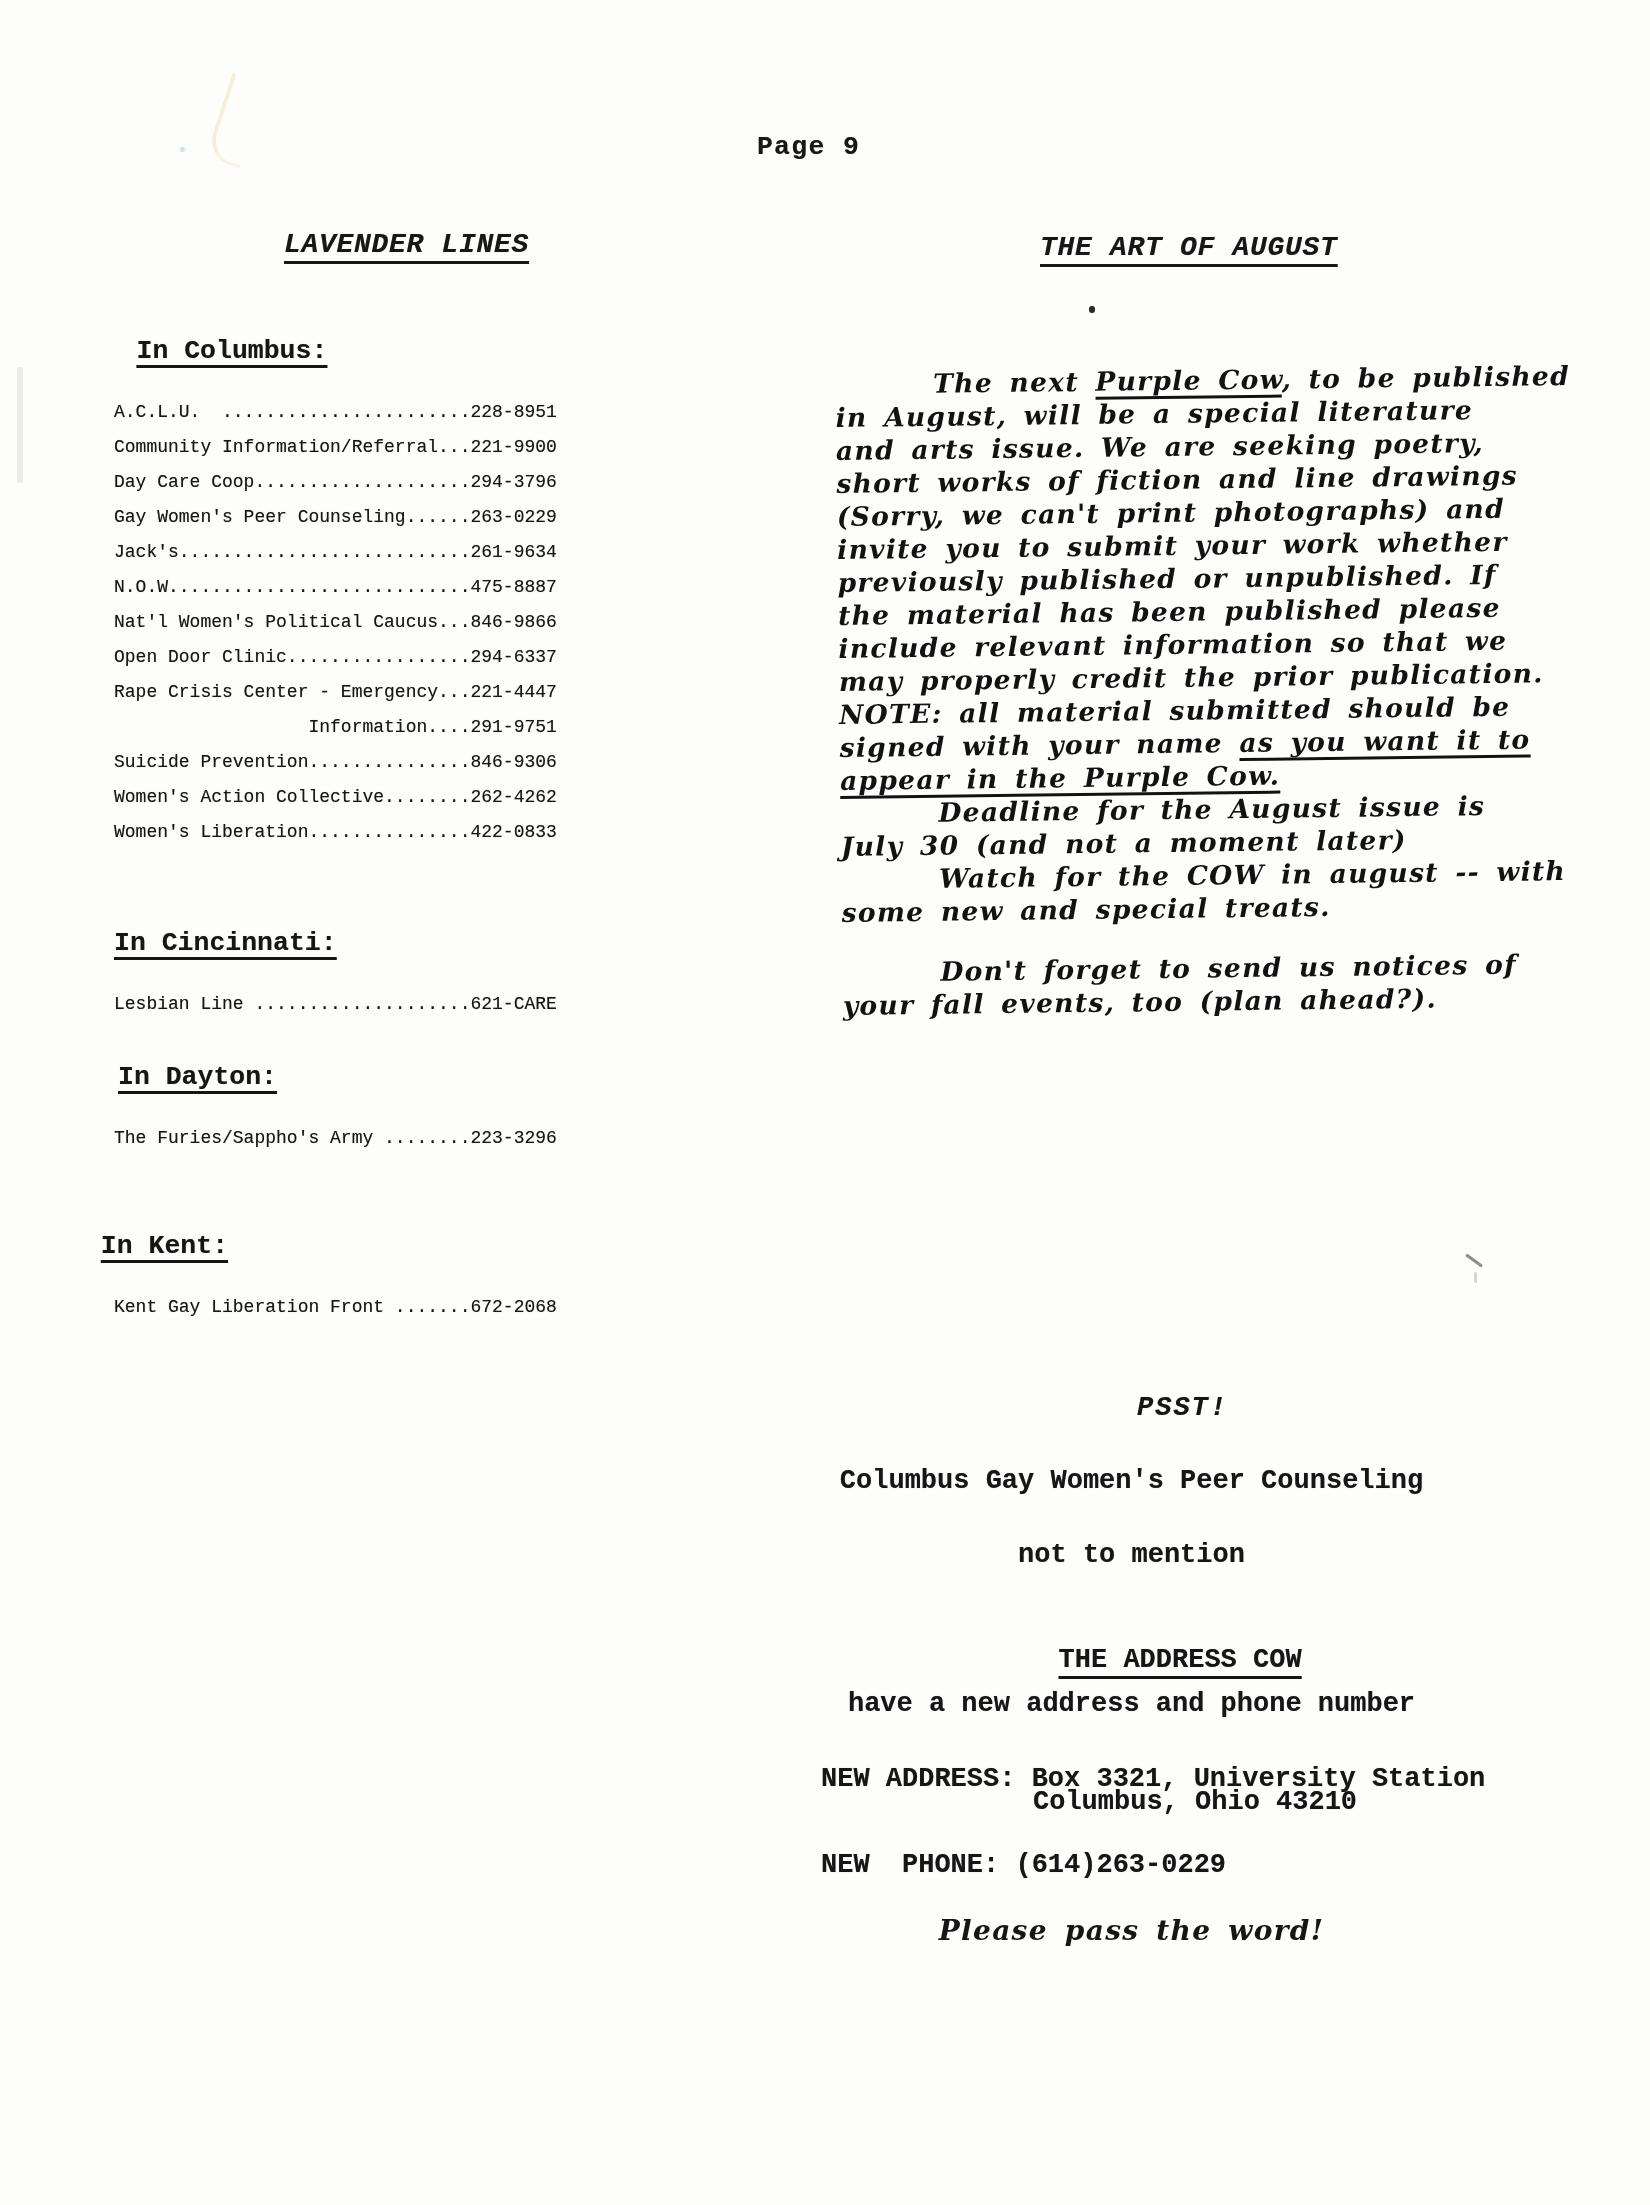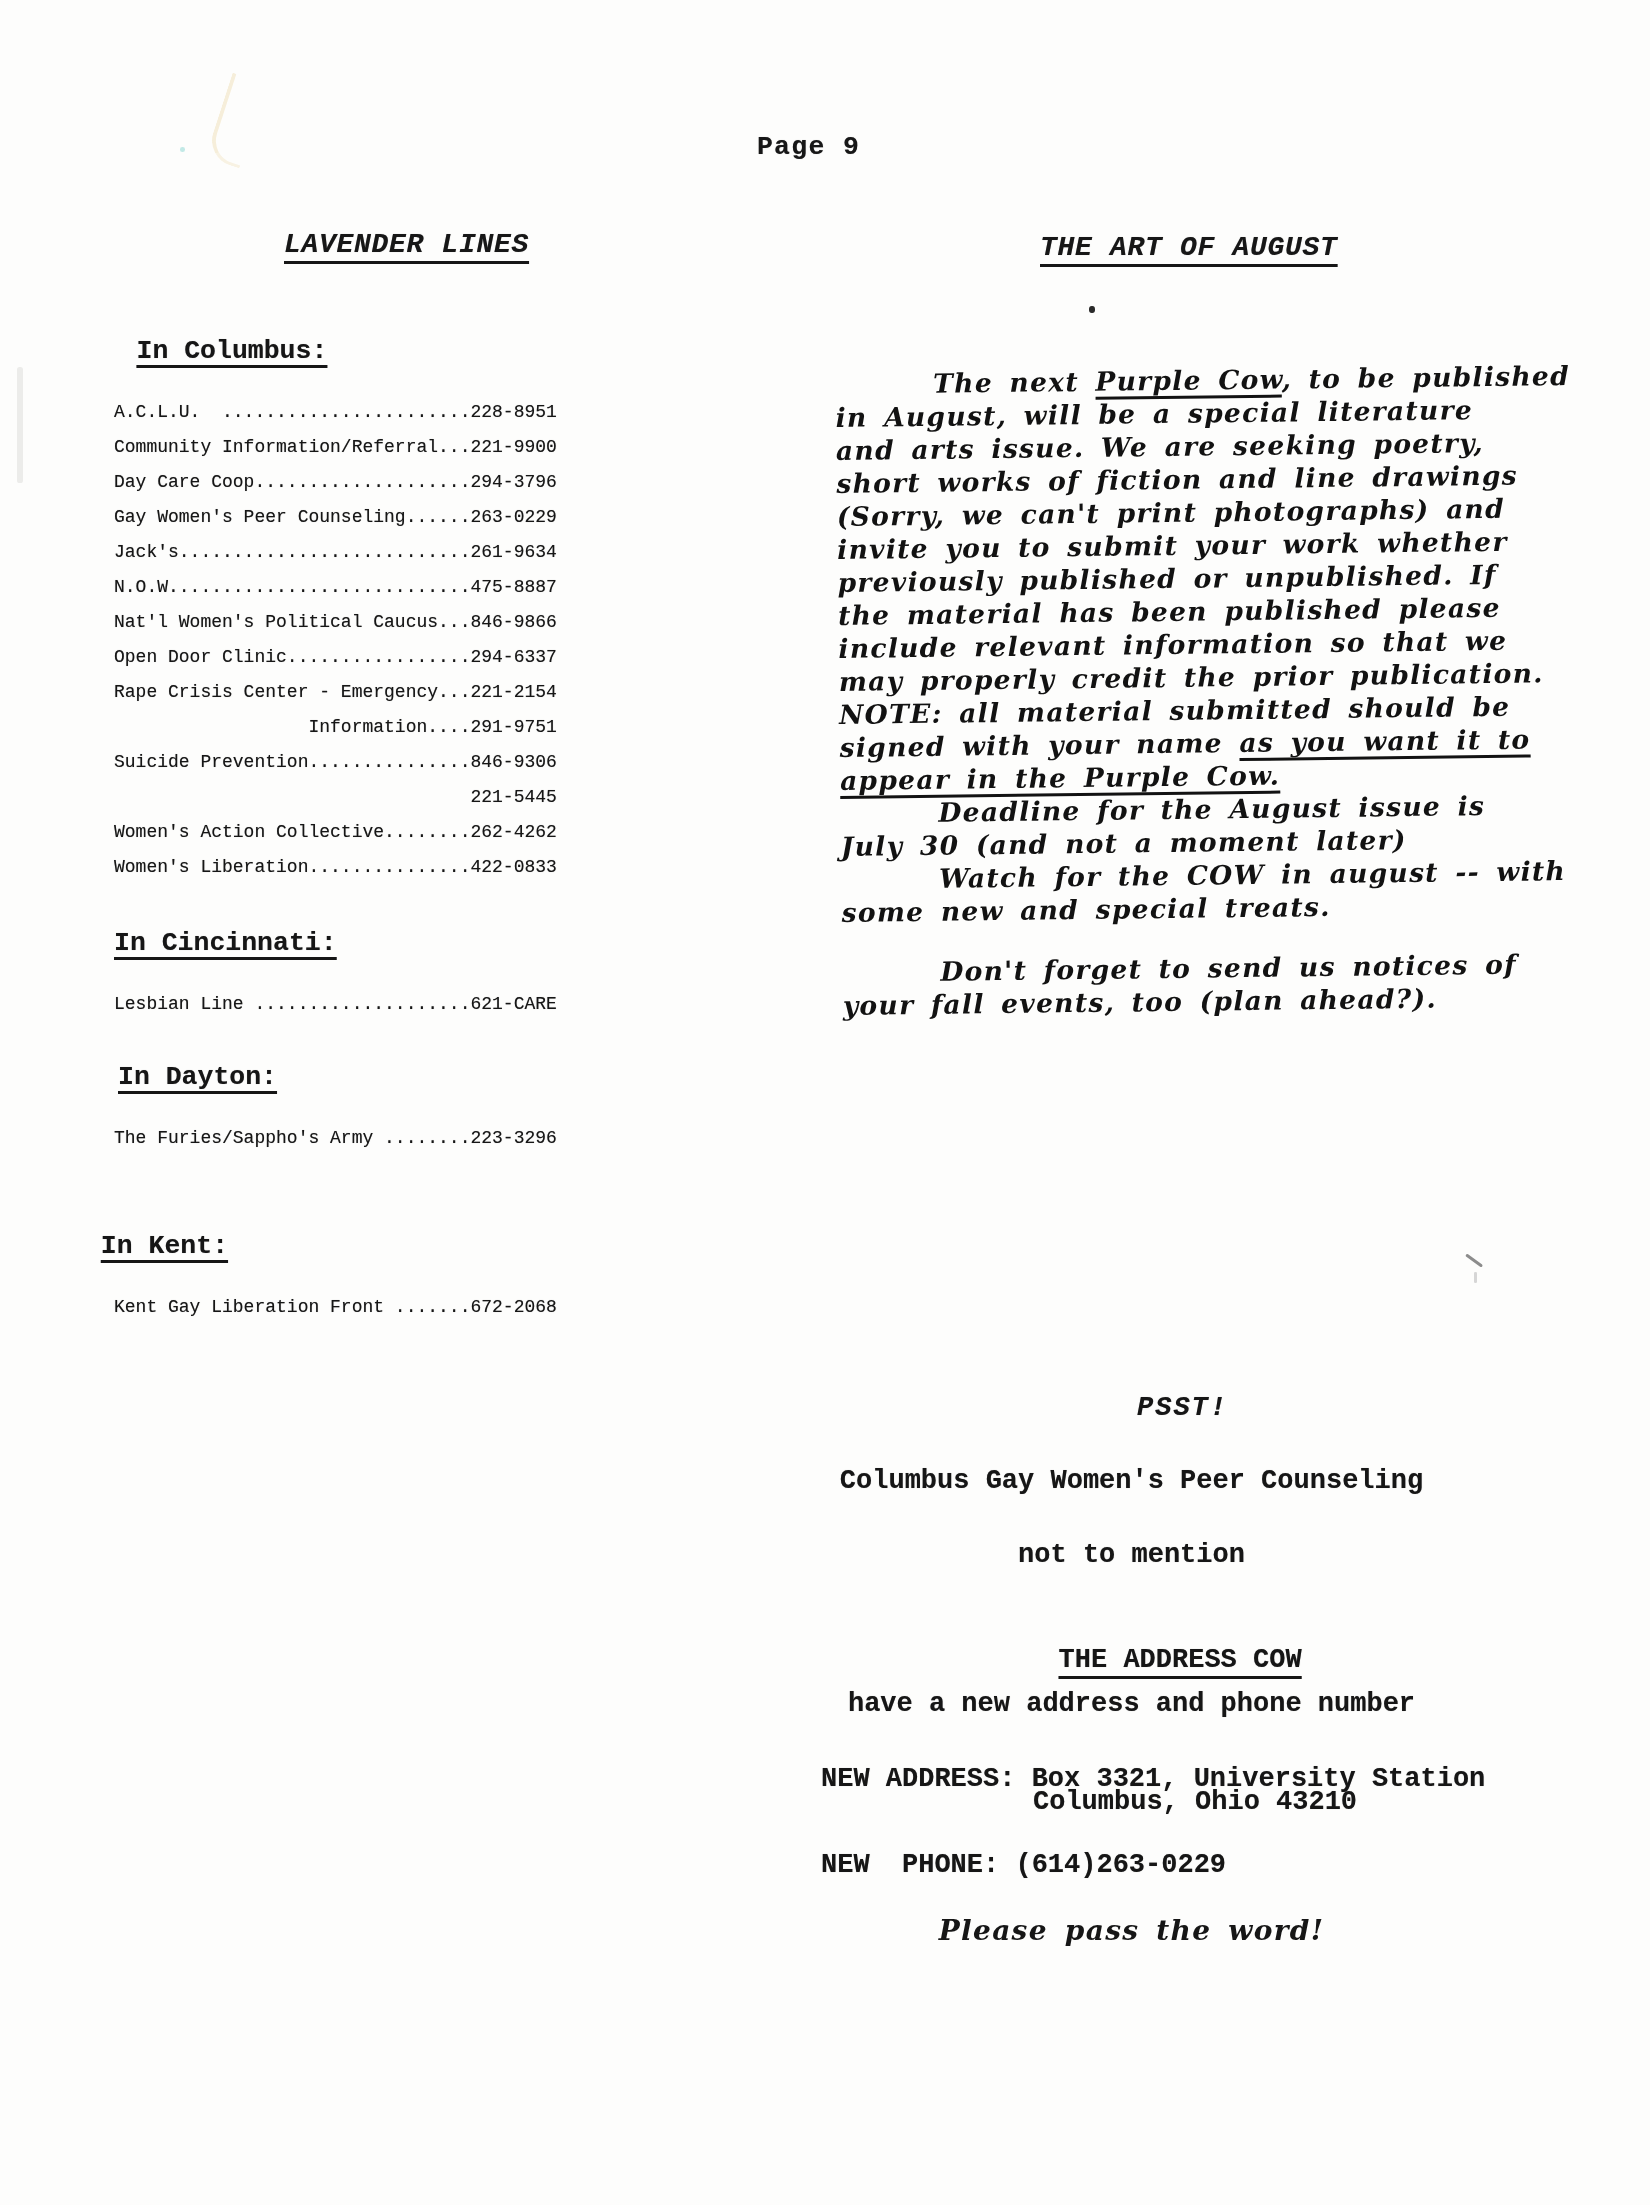--- a/index.html
+++ b/index.html
@@ -145,24 +145,23 @@
       <div class="dir-section sec-columbus">
         <div class="dir-heading"><span class="u">In Columbus:</span></div>
         <div class="dir-line">A.C.L.U.  .......................228-8951</div>
         <div class="dir-line">Community Information/Referral...221-9900</div>
         <div class="dir-line">Day Care Coop....................294-3796</div>
         <div class="dir-line">Gay Women's Peer Counseling......263-0229</div>
         <div class="dir-line">Jack's...........................261-9634</div>
         <div class="dir-line">N.O.W............................475-8887</div>
         <div class="dir-line">Nat'l Women's Political Caucus...846-9866</div>
         <div class="dir-line">Open Door Clinic.................294-6337</div>
-        <div class="dir-line">Rape Crisis Center - Emergency...221-2154</div>
+        <div class="dir-line">Rape Crisis Center - Emergency...221-4447</div>
         <div class="dir-line">                  Information....291-9751</div>
         <div class="dir-line">Suicide Prevention...............846-9306</div>
-        <div class="dir-line">                                 221-5445</div>
         <div class="dir-line">Women's Action Collective........262-4262</div>
         <div class="dir-line">Women's Liberation...............422-0833</div>
       </div>
       <div class="dir-section sec-cincinnati">
         <div class="dir-heading"><span class="u">In Cincinnati:</span></div>
         <div class="dir-line">Lesbian Line ....................621-CARE</div>
       </div>
       <div class="dir-section sec-dayton">
         <div class="dir-heading"><span class="u">In Dayton:</span></div>
         <div class="dir-line">The Furies/Sappho's Army ........223-3296</div>

